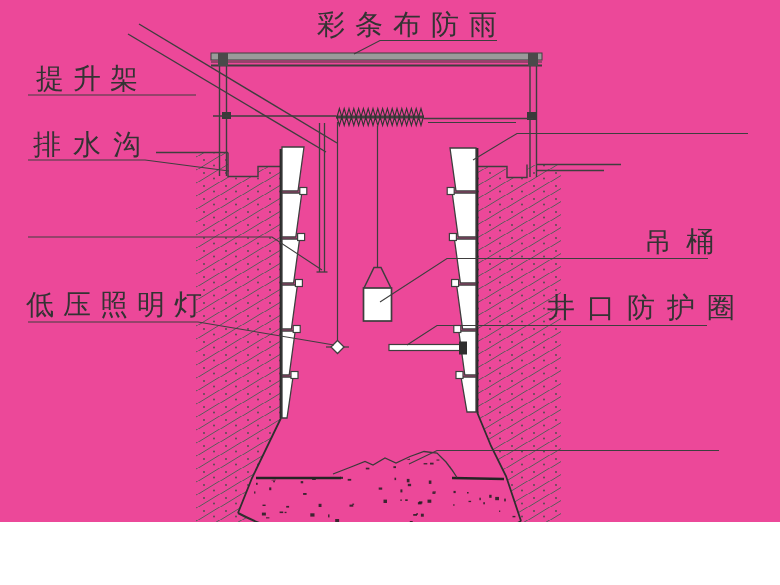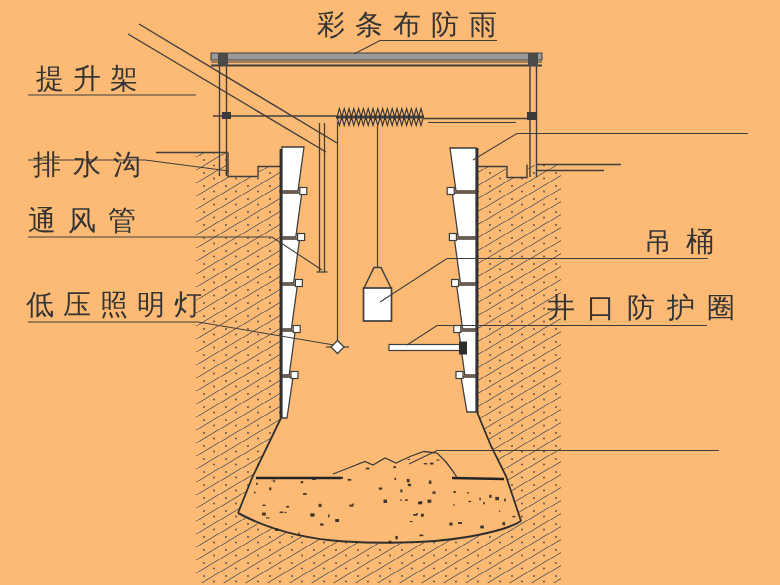--- a/index.html
+++ b/index.html
@@ -1,16 +1,16 @@
 <!DOCTYPE html>
 <html><head>
 <meta charset="utf-8">
 <style>
   html,body{margin:0;padding:0;background:#ffffff;}
-  .canvas{position:relative;width:780px;height:585px;background:#fdba74;overflow:hidden;
+  .canvas{position:relative;width:780px;height:522px;background:#ec4899;overflow:hidden;
           font-family:"Liberation Serif","DejaVu Serif",serif;}
   .canvas svg{position:absolute;left:0;top:0;}
   .lbl{position:absolute;color:#333333;font-size:28px;line-height:1.05;white-space:nowrap;
        font-family:"Liberation Serif","DejaVu Serif",serif;}
 </style>
 </head>
 <body>
 
 <div class="canvas">
 
@@ -246,19 +246,18 @@
     <path d="M28,322 L198,322 L334,345"></path>
     <path d="M748,133.5 L517,133.5 L473,160"></path>
     <path d="M708,258.5 L447,258.5 L380,302"></path>
     <path d="M707,325.5 L437,325.5 L407,345"></path>
     <path d="M719,450.5 L437,450.5 L409,464"></path>
   </g>
 </svg>
 
 <div class="lbl" style="left:317px;top:10px;letter-spacing:10px;">彩条布防雨</div>
 <div class="lbl" style="left:36px;top:64px;letter-spacing:9px;">提升架</div>
-<div class="lbl" style="left:33px;top:130px;letter-spacing:12px;margin-top:20px;">排水沟</div>
-<div class="lbl" style="left:28px;top:206px;letter-spacing:12px;">通风管</div>
+<div class="lbl" style="left:33px;top:130px;letter-spacing:12px;">排水沟</div>
 <div class="lbl" style="left:26px;top:290px;letter-spacing:9px;">低压照明灯</div>
 <div class="lbl" style="left:624px;top:227px;letter-spacing:14px;margin-left:20px;">吊桶</div>
 <div class="lbl" style="left:547px;top:293px;letter-spacing:12px;">井口防护圈</div>
 
 </div>
 
 </body></html>

